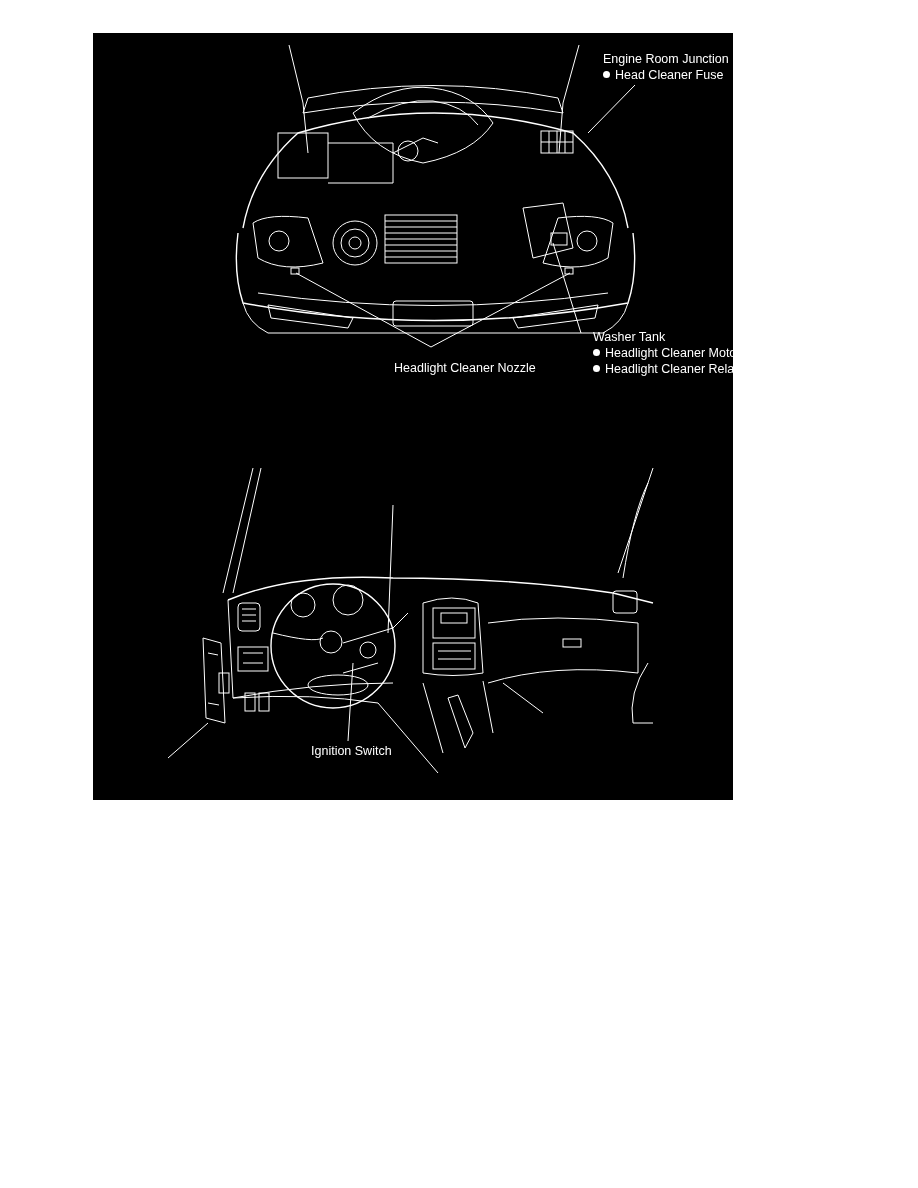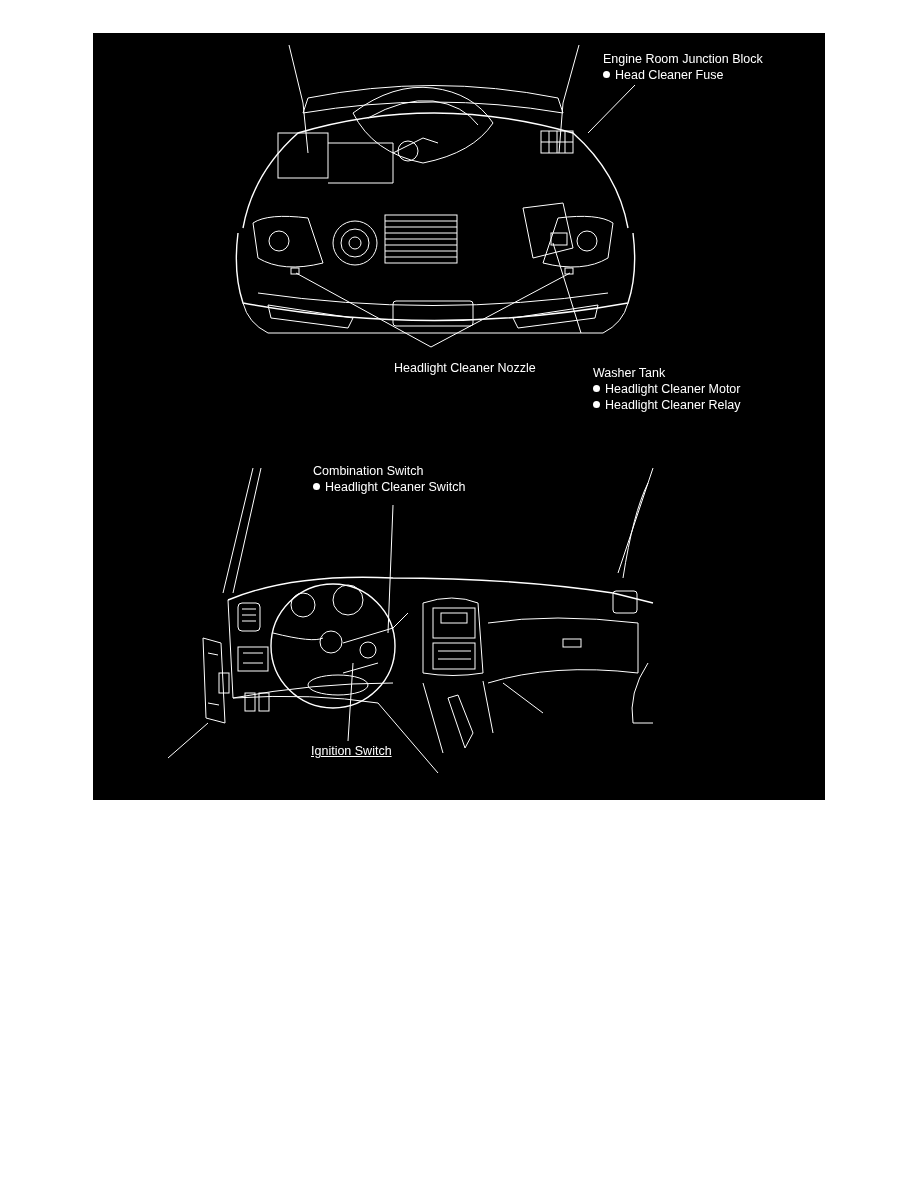--- a/index.html
+++ b/index.html
@@ -1,18 +1,18 @@
 <!DOCTYPE html>
 <html><head>
   <meta charset="utf-8">
   <style>
     html, body { margin: 0; padding: 0; background: #ffffff; }
     body { width: 918px; height: 1188px; position: relative; overflow: hidden; }
     #figure {
-      position: absolute; left: 93px; top: 33px; width: 732px; height: 767px;
+      position: absolute; left: 93px; top: 33px; width: 640px; height: 767px;
       background: #000000;
     }
     #figure svg { position: absolute; left: 0; top: 0; }
     .label {
       position: absolute; color: #ffffff;
       font-family: "Liberation Sans", sans-serif; font-size: 12.5px; line-height: 16px;
       white-space: nowrap;
     }
     .label .bullet::before {
       content: ""; display: inline-block; width: 7px; height: 7px; border-radius: 50%;
@@ -136,32 +136,28 @@
       <path class="ln" d="M255 708 L260 630"></path>
       <path class="ln" d="M75 725 L115 690"></path>
     </g>
   </svg>
 
   <div class="label" style="left:510px; top:18px;">
     <div>Engine Room Junction Block</div>
     <div class="bullet">Head Cleaner Fuse</div>
   </div>
 
-  <div class="label" style="left:500px; top:296px;margin-top:36px;">
+  <div class="label" style="left:500px; top:296px;">
     <div>Washer Tank</div>
     <div class="bullet">Headlight Cleaner Motor</div>
     <div class="bullet">Headlight Cleaner Relay</div>
   </div>
 
   <div class="label" style="left:265px; top:327px;margin-left:36px;">
     <div>Headlight Cleaner Nozzle</div>
   </div>
 
-  <div class="label" style="left:220px; top:430px;">
-    <div>Combination Switch</div>
-    <div class="bullet">Headlight Cleaner Switch</div>
-  </div>
 
-  <div class="label" style="left:218px; top:710px;text-decoration:underline;">
+  <div class="label" style="left:218px; top:710px;">
     <div>Ignition Switch</div>
   </div>
 
 </div>
 
 </body></html>

